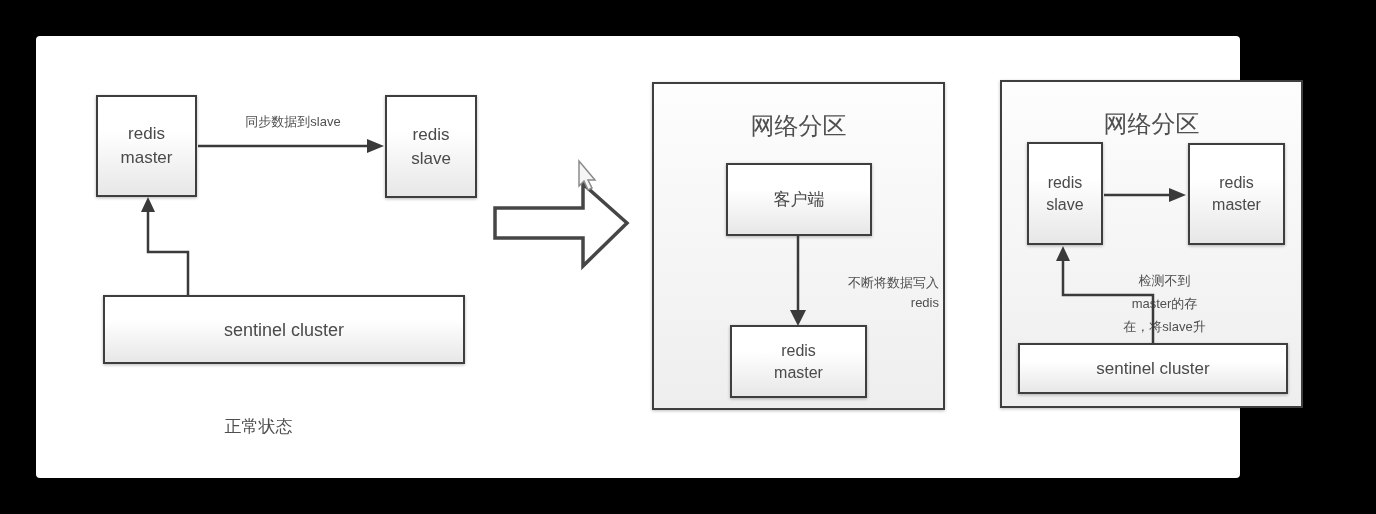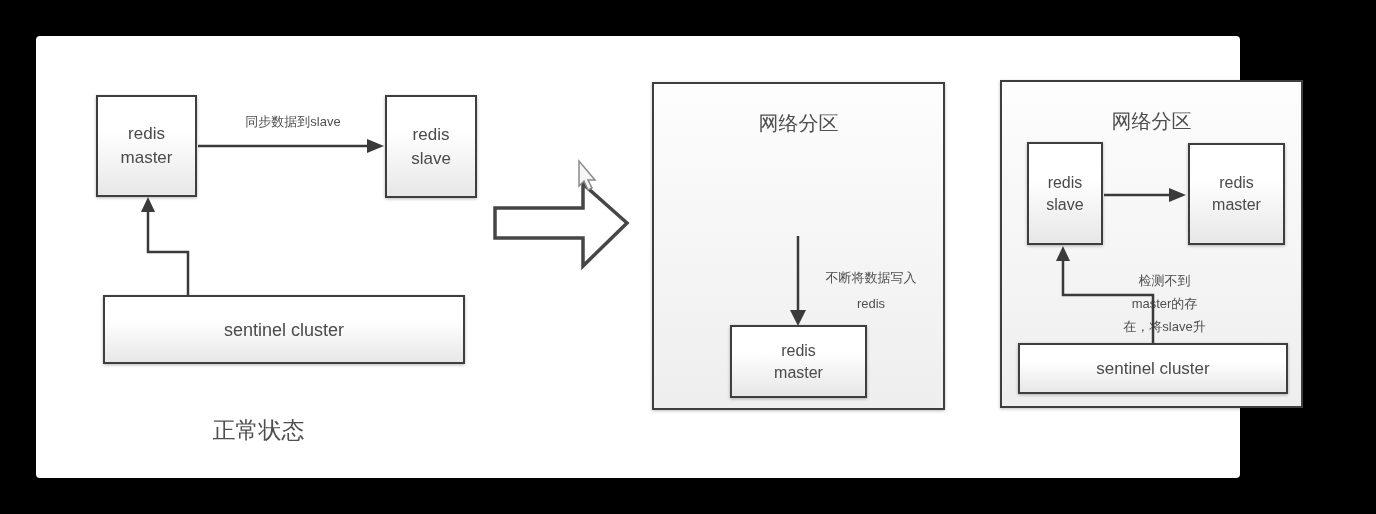--- a/index.html
+++ b/index.html
@@ -37,32 +37,32 @@
     border: 2px solid #3e3e3e;
     background: linear-gradient(to bottom, #fdfdfd 0%, #eeeeee 100%);
     box-shadow: 0 1px 3px rgba(0,0,0,0.25);
   }
   .panel-title {
     position: absolute;
     width: 100%;
     top: 26px;
     text-align: center;
     color: #4f4f4f;
-    font-size: 20px;
+    font-size: 24px;
   }
   .label {
     position: absolute;
     color: #4f4f4f;
     font-size: 13px;
     text-align: center;
   }
   .caption {
     position: absolute;
     color: #4f4f4f;
-    font-size: 23px;
+    font-size: 17px;
     text-align: center;
   }
   .multiline { white-space: pre-line; }
   .overlay {
     position: absolute;
     left: 0; top: 0;
     width: 1376px; height: 514px;
     pointer-events: none;
     z-index: 10;
   }
@@ -82,22 +82,23 @@
 
 
   <div class="node" style="left:67px; top:259px; width:362px; height:69px; font-size:18px;">sentinel cluster</div>
 
   <div class="caption" style="left:130px; top:379px; width:185px;">正常状态</div>
 
   <div class="panel" style="left:616px; top:46px; width:293px; height:328px;">
     <div class="panel-title">网络分区</div>
   </div>
 
+  <div class="node" style="left:690px; top:127px; width:146px; height:73px;">客户端</div>
 
-  <div class="label multiline" style="left:767px; top:229px; width:136px; line-height:26px;">不断将数据写入
+  <div class="label multiline" style="left:767px; top:237px; width:136px; line-height:20px;text-align:right;">不断将数据写入
 redis</div>
 
   <div class="node multiline" style="left:694px; top:289px; width:137px; height:73px; font-size:16px; line-height:22px;">redis
 master</div>
 
   <div class="panel" style="left:964px; top:44px; width:303px; height:328px;">
     <div class="panel-title">网络分区</div>
   </div>
 
   <div class="node multiline" style="left:991px; top:106px; width:76px; height:103px; font-size:16px; line-height:22px;">redis

